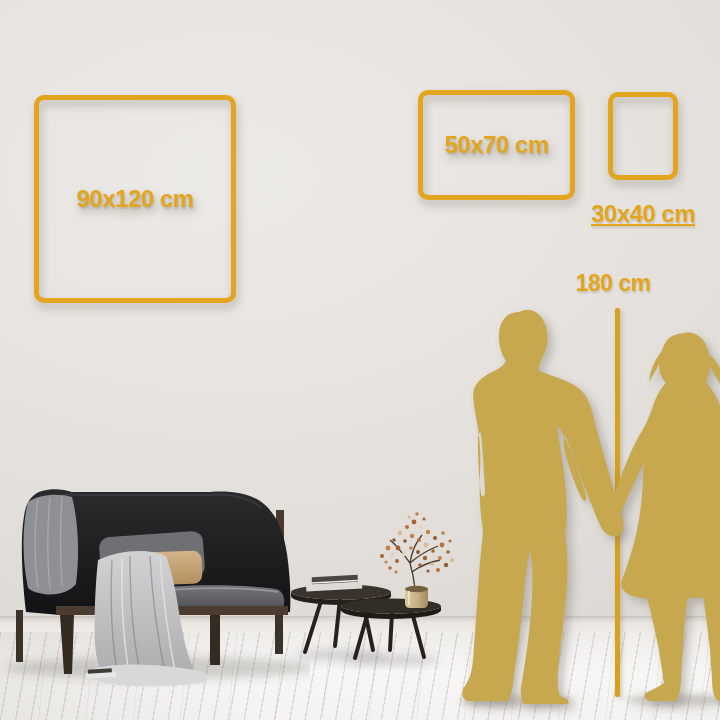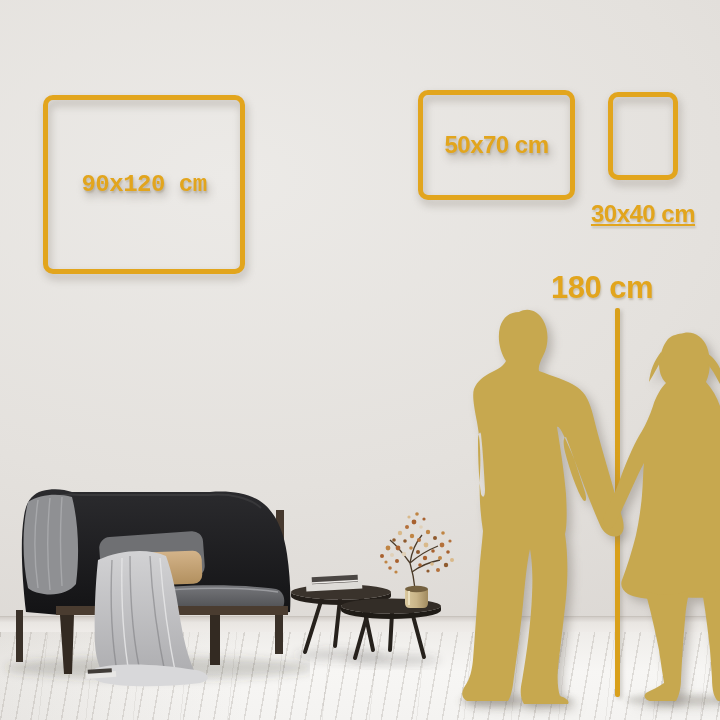--- a/index.html
+++ b/index.html
@@ -16,26 +16,26 @@
           linear-gradient(90deg, rgba(168,161,152,.16), rgba(168,161,152,0) 34%),
           repeating-linear-gradient(100deg, rgba(148,141,133,.25) 0px, rgba(148,141,133,.25) 1.4px, rgba(0,0,0,0) 1.4px, rgba(0,0,0,0) 15px),
           repeating-linear-gradient(96deg, rgba(148,141,133,.12) 0px, rgba(148,141,133,.12) 1px, rgba(0,0,0,0) 1px, rgba(0,0,0,0) 47px),
           linear-gradient(180deg,#EFEDEA,#F7F6F4 45%,#F4F3F1);}
   
   .frame{position:absolute;box-sizing:border-box;border:5px solid #E2A51D;border-radius:10px;
          display:flex;align-items:center;justify-content:center;
          filter:drop-shadow(2px 5px 4px rgba(122,114,102,.45));}
   .frame-label,.free-label{font-weight:700;font-size:24px;line-height:1;color:#E2A51D;
          letter-spacing:-.5px;text-shadow:1px 2px 2px rgba(140,125,95,.35);white-space:nowrap;}
-  .f1{left:43px;top:95px;width:202px;height:179px;font-family:Liberation Mono, monospace;}
+  .f1{left:34px;top:95px;width:202px;height:208px;}
   .f2{left:258px;top:93px;width:137px;height:169px;}
   .f3{left:418px;top:90px;width:157px;height:110px;}
   .f4{left:608px;top:92px;width:70px;height:88px;}
   .label-30x40{position:absolute;left:578px;top:202px;width:130px;text-align:center;text-decoration:underline;}
-  .label-180{position:absolute;left:551px;top:272px;width:124px;font-size:31px;}
+  .label-180{position:absolute;left:551px;top:272px;width:124px;text-align:center;font-size:23px;}
   .measure-line{position:absolute;left:615px;top:308px;width:4.5px;height:389px;
          background:#D9A01B;border-radius:2px;
          filter:drop-shadow(2px 2px 2px rgba(125,118,105,.35));}
   
   .people-svg{position:absolute;left:428px;top:280px;
          filter:drop-shadow(5px 5px 5px rgba(120,113,103,.40));}
   .sofa-svg{position:absolute;left:0;top:470px;}
   .tables-svg{position:absolute;left:280px;top:500px;}
 </style>
 </head>

